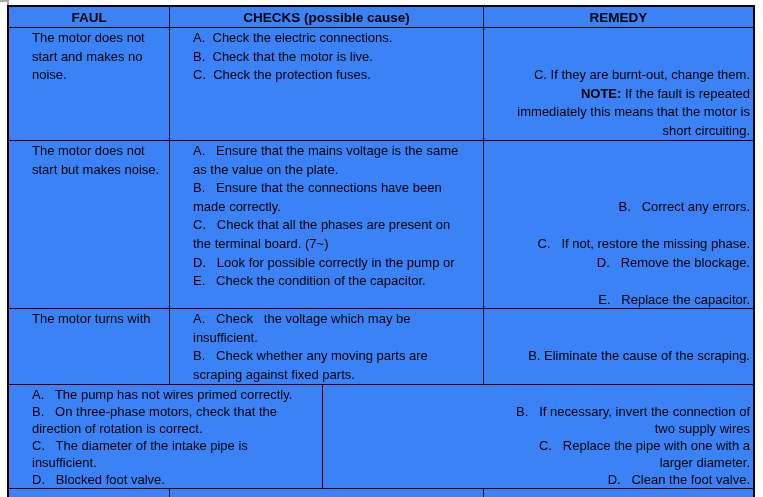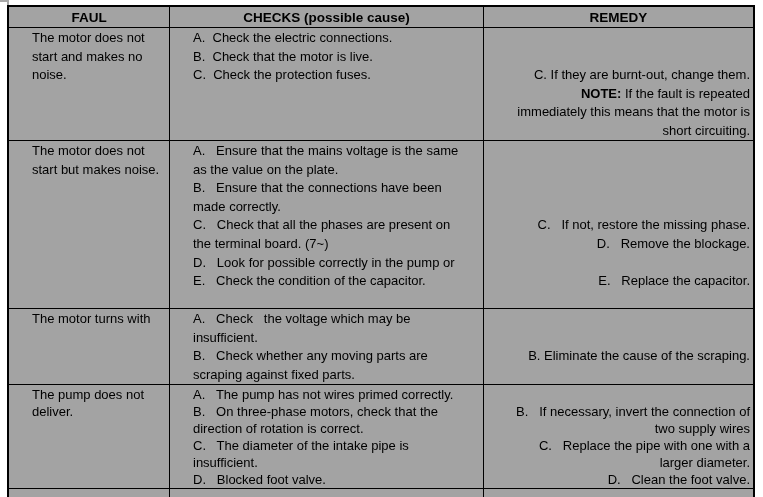--- a/index.html
+++ b/index.html
@@ -9,21 +9,21 @@
     font-family:"Liberation Sans", sans-serif;
   }
   .corner-mark{
     position:absolute;left:0;top:0;width:7px;height:4px;
     border-top:2px solid #a9a9a9;border-right:2px solid #a9a9a9;
   }
   .doc-table{
     position:absolute;left:7px;top:5px;width:748px;height:492px;
     box-sizing:border-box;
     border:2px solid #000;border-bottom:none;
-    background:#a3a3a3;font-size:13px;overflow:hidden;
+    background:#3b82f6;font-size:13px;overflow:hidden;
   }
   .tr{display:flex;}
   .td{
     box-sizing:border-box;
     border-right:1.5px solid #000;border-bottom:1.5px solid #000;
     padding:1px 3px 0 3px;overflow:hidden;
   }
   .td:last-child{border-right:none;}
   .col-fault{width:161px;}
   .col-checks{width:314px;}
@@ -85,20 +85,21 @@
         <div class="line">made correctly.</div>
         <div class="line">C.   Check that all the phases are present on</div>
         <div class="line">the terminal board. (7~)</div>
         <div class="line">D.   Look for possible correctly in the pump or</div>
         <div class="line">E.   Check the condition of the capacitor.</div>
       </div>
       <div class="td col-remedy">
         <div class="line">&nbsp;</div>
         <div class="line">&nbsp;</div>
         <div class="line">&nbsp;</div>
+        <div class="line">B.   Correct any errors.</div>
         <div class="line">&nbsp;</div>
         <div class="line">C.   If not, restore the missing phase.</div>
         <div class="line">D.   Remove the blockage.</div>
         <div class="line">&nbsp;</div>
         <div class="line">E.   Replace the capacitor.</div>
       </div>
     </div>
     <div class="tr body-2">
       <div class="td col-fault">
         <div class="line">The motor turns with</div>
@@ -109,24 +110,20 @@
         <div class="line">B.   Check whether any moving parts are</div>
         <div class="line">scraping against fixed parts.</div>
       </div>
       <div class="td col-remedy">
         <div class="line">&nbsp;</div>
         <div class="line">&nbsp;</div>
         <div class="line">B. Eliminate the cause of the scraping.</div>
       </div>
     </div>
     <div class="tr body-3">
-      <div class="td col-fault">
-        <div class="line">The pump does not</div>
-        <div class="line">deliver.</div>
-      </div>
       <div class="td col-checks">
         <div class="line">A.   The pump has not wires primed correctly.</div>
         <div class="line">B.   On three-phase motors, check that the</div>
         <div class="line">direction of rotation is correct.</div>
         <div class="line">C.   The diameter of the intake pipe is</div>
         <div class="line">insufficient.</div>
         <div class="line">D.   Blocked foot valve.</div>
       </div>
       <div class="td col-remedy">
         <div class="line">&nbsp;</div>

